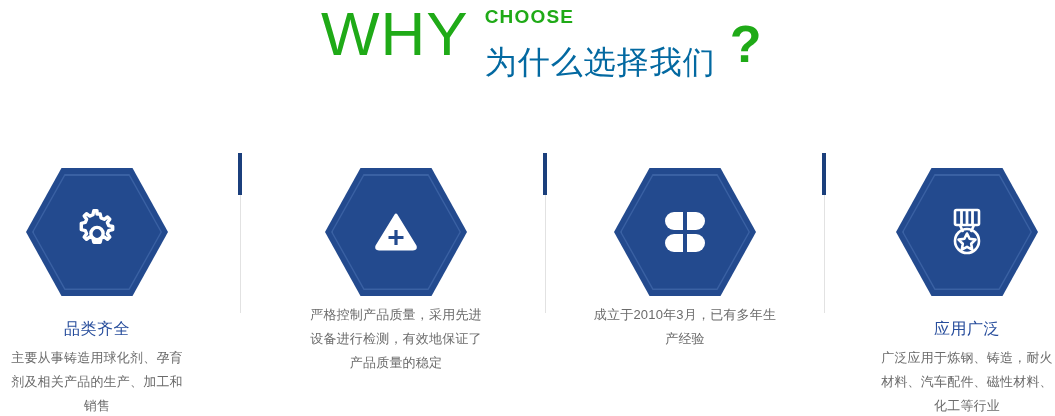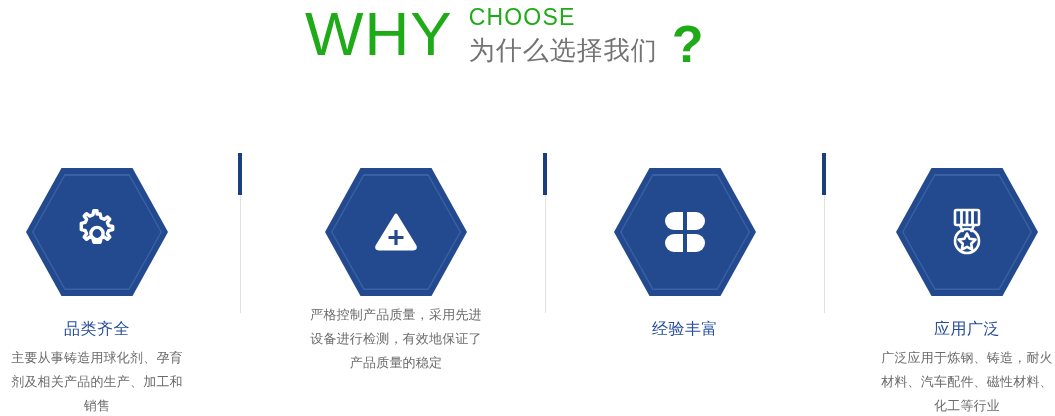--- a/index.html
+++ b/index.html
@@ -7,21 +7,21 @@
     width:1055px; height:416px;
     background:#ffffff;
     font-family:"Liberation Sans","DejaVu Sans",sans-serif;
     overflow:hidden;
   }
   .page{ position:relative; width:1055px; height:416px; background:#fff; }
 
   
   .heading{
     position:absolute;
-    left:0; top:0; width:1005px; height:96px;
+    left:16px; top:0; width:1005px; height:96px;
   }
   .heading-inner{
     position:absolute;
     left:305px; top:2px;
     display:flex;
     align-items:flex-start;
   }
   .why{
     font-size:62px;
     line-height:64px;
@@ -30,33 +30,33 @@
     letter-spacing:1px;
     display:block;
   }
   .mid{
     display:flex;
     flex-direction:column;
     margin-left:16px;
     padding-top:2px;
   }
   .choose{
-    font-size:23px;
+    font-size:19px;
     line-height:26px;
-    font-weight:400;
+    font-weight:700;
     color:#1faa17;
     letter-spacing:1.2px;
   }
   .cn-title{
-    font-size:26px;
+    font-size:32px;
     line-height:36px;
     font-weight:400;
-    color:#737373;
+    color:#0369a1;
     letter-spacing:1px;
-    margin-top:2px;
+    margin-top:14px;
   }
   .qmark{
     font-size:52px;
     line-height:56px;
     font-weight:bold;
     color:#1faa17;
     margin-left:14px;
     align-self:flex-start;
     padding-top:14px;
   }
@@ -228,21 +228,21 @@
           <svg width="50" height="50" viewBox="0 0 50 50">
             <g fill="#ffffff">
               <path d="M23 23 H14 a9 9 0 0 1 0-18 h9 Z"></path>
               <path d="M27 23 V5 h9 a9 9 0 0 1 0 18 Z"></path>
               <path d="M23 27 V45 h-9 a9 9 0 0 1 0-18 Z"></path>
               <path d="M27 27 H36 a9 9 0 0 1 0 18 h-9 Z"></path>
             </g>
           </svg>
         </span>
       </div>
-      <div class="card-title">经验丰富</div>
+      <div class="card-desc">成立于2010年3月，已有多年生产经验</div>
     </div>
 
     <div class="card c3">
       <div class="hexwrap">
         <span class="hex"></span>
         <span class="hex-inner"></span>
         <span class="hex-inner2"></span>
         <span class="hexicon">
           <svg width="48" height="52" viewBox="0 0 48 52">
             <g fill="none" stroke="#ffffff" stroke-width="2.6">

